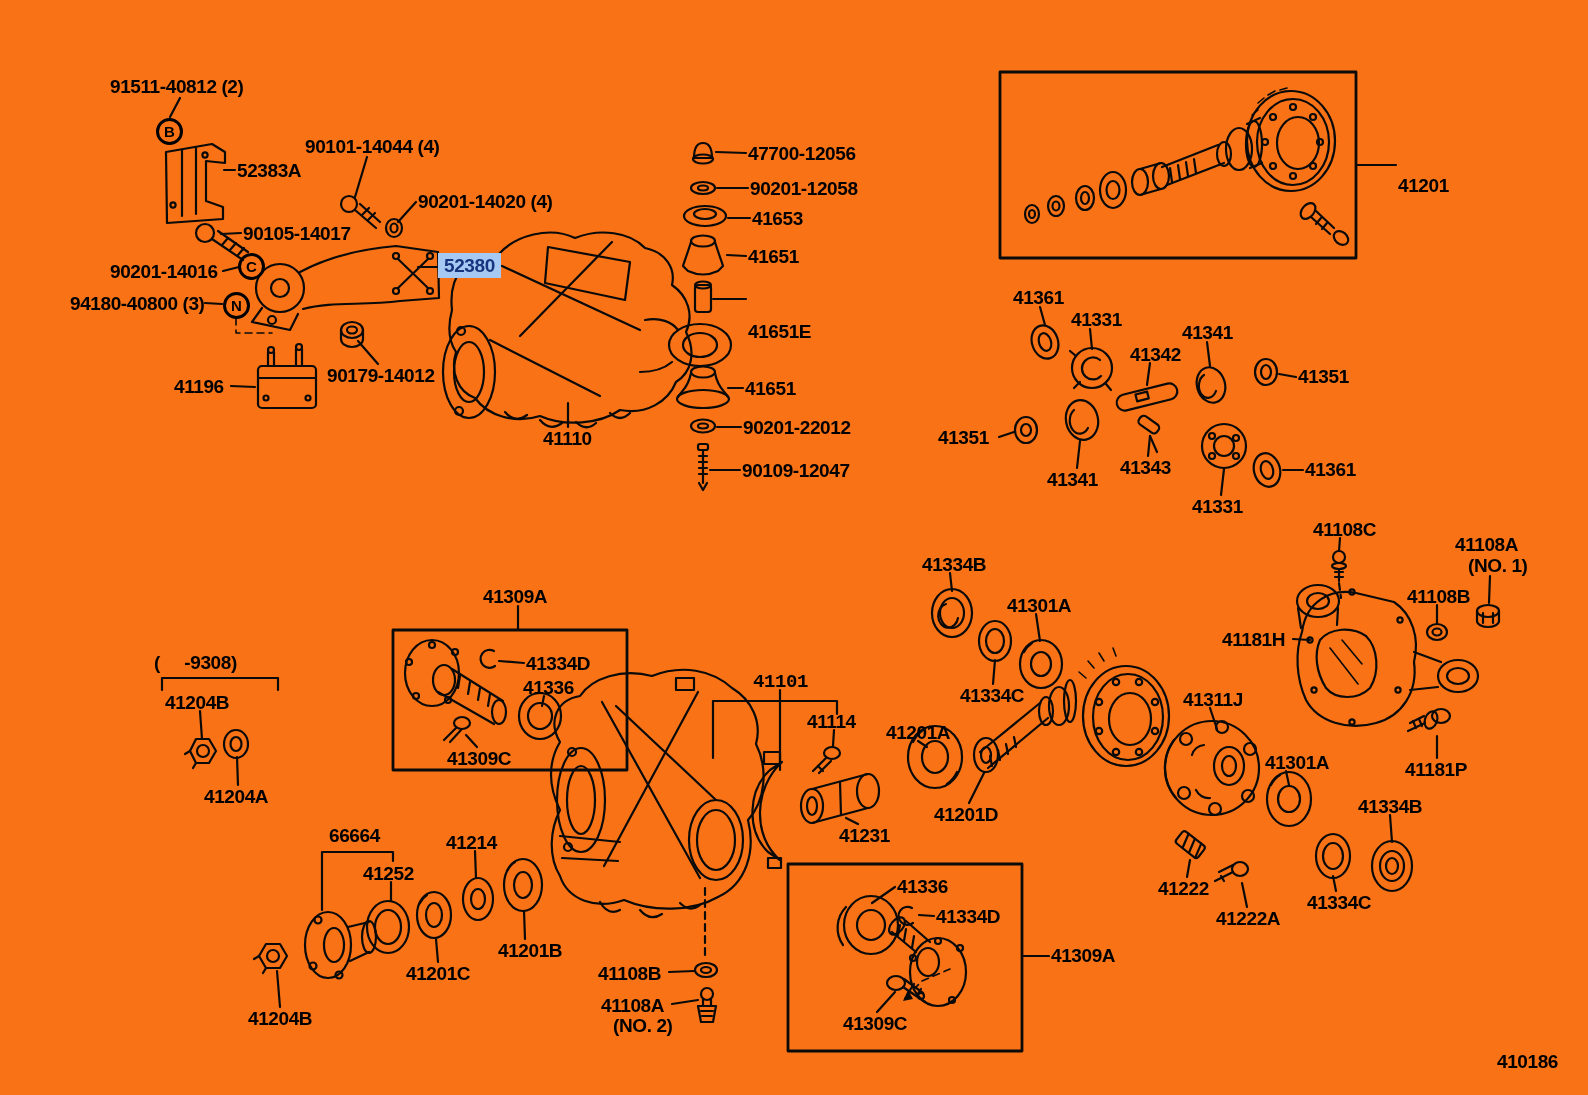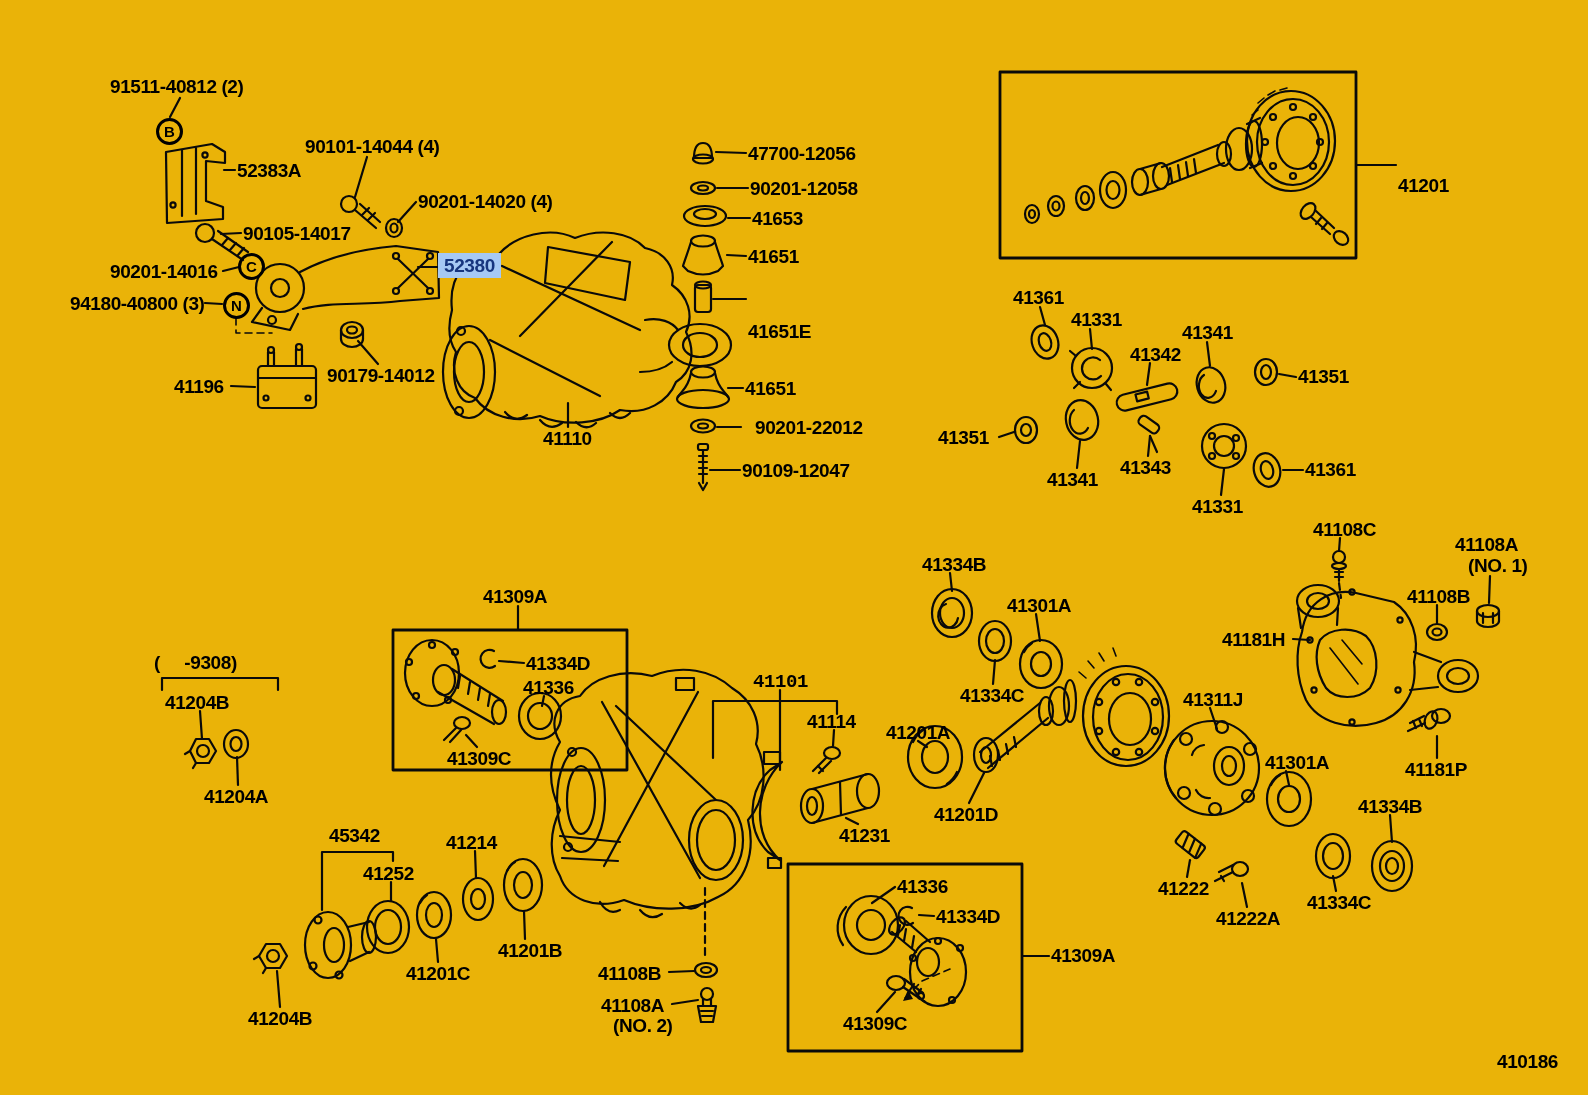--- a/index.html
+++ b/index.html
@@ -1,16 +1,16 @@
 <!DOCTYPE html>
 <html><head>
 <meta charset="utf-8">
 <style>
   html,body{margin:0;padding:0;background:#fff;}
-  #stage{position:relative;width:1588px;height:1095px;background:#eab308;overflow:hidden;
+  #stage{position:relative;width:1588px;height:1095px;background:#f97316;overflow:hidden;
          font-family:"Liberation Sans",sans-serif;}
   #art{position:absolute;left:0;top:0;}
   #art *{vector-effect:non-scaling-stroke;}
   .ln{stroke:#0a0a0a;stroke-width:2.2;fill:none;stroke-linecap:round;stroke-linejoin:round;}
   .thin{stroke-width:1.6;}
   .thick{stroke-width:2.8;}
   .dash{stroke-dasharray:7 5;}
   .part-label{position:absolute;font-weight:700;font-size:19px;line-height:19px;
               letter-spacing:-0.4px;color:#000;white-space:pre;z-index:5;}
   .part-label.hl{background:#a6c9f4;color:#16357e;padding:3px 6px;margin:-3px -6px;}
@@ -531,21 +531,21 @@
       <div class="part-label" style="left: 174px; top: 377px;">41196</div>
       <div class="part-label" style="left: 327px; top: 366px; text-align: right;">90179-14012</div>
       <div class="part-label hl" style="left: 444px; top: 256px;">52380</div>
       <div class="part-label" style="left: 543px; top: 429px;">41110</div>
       <div class="part-label" style="left: 748px; top: 144px;">47700-12056</div>
       <div class="part-label" style="left: 750px; top: 179px;">90201-12058</div>
       <div class="part-label" style="left: 752px; top: 209px;">41653</div>
       <div class="part-label" style="left: 748px; top: 247px;">41651</div>
       <div class="part-label" style="left: 748px; top: 290px; margin-top: 32px;">41651E</div>
       <div class="part-label" style="left: 745px; top: 379px;">41651</div>
-      <div class="part-label" style="left: 743px; top: 418px; margin-left: 12px;">90201-22012</div>
+      <div class="part-label" style="left: 743px; top: 418px;">90201-22012</div>
       <div class="part-label" style="left: 742px; top: 461px;">90109-12047</div>
       <div class="part-label" style="left: 1398px; top: 156px; margin-top: 20px;">41201</div>
       <div class="part-label" style="left: 1013px; top: 288px;">41361</div>
       <div class="part-label" style="left: 1071px; top: 310px;">41331</div>
       <div class="part-label" style="left: 1130px; top: 345px;">41342</div>
       <div class="part-label" style="left: 1182px; top: 323px;">41341</div>
       <div class="part-label" style="left: 1298px; top: 367px;">41351</div>
       <div class="part-label" style="left: 938px; top: 428px;">41351</div>
       <div class="part-label" style="left: 1047px; top: 470px;">41341</div>
       <div class="part-label" style="left: 1120px; top: 458px;">41343</div>
@@ -571,21 +571,21 @@
       <div class="part-label" style="left: 839px; top: 826px;">41231</div>
       <div class="part-label" style="left: 753px; top: 673px; font-family: Liberation Mono, monospace;">41101</div>
       <div class="part-label" style="left: 807px; top: 712px;">41114</div>
       <div class="part-label" style="left: 483px; top: 587px;">41309A</div>
       <div class="part-label" style="left: 526px; top: 654px;">41334D</div>
       <div class="part-label" style="left: 523px; top: 678px;">41336</div>
       <div class="part-label" style="left: 447px; top: 749px;">41309C</div>
       <div class="part-label" style="left: 154px; top: 653px;">(     -9308)</div>
       <div class="part-label" style="left: 165px; top: 693px;">41204B</div>
       <div class="part-label" style="left: 204px; top: 787px;">41204A</div>
-      <div class="part-label" style="left: 329px; top: 826px;">45342</div>
+      <div class="part-label" style="left: 329px; top: 826px;">66664</div>
       <div class="part-label" style="left: 363px; top: 864px;">41252</div>
       <div class="part-label" style="left: 446px; top: 833px;">41214</div>
       <div class="part-label" style="left: 498px; top: 941px;">41201B</div>
       <div class="part-label" style="left: 406px; top: 964px;">41201C</div>
       <div class="part-label" style="left: 248px; top: 1009px;">41204B</div>
       <div class="part-label" style="left: 598px; top: 964px;">41108B</div>
       <div class="part-label" style="left: 601px; top: 996px;">41108A</div>
       <div class="part-label" style="left: 613px; top: 1016px;">(NO. 2)</div>
       <div class="part-label" style="left: 897px; top: 877px;">41336</div>
       <div class="part-label" style="left: 936px; top: 907px;">41334D</div>

